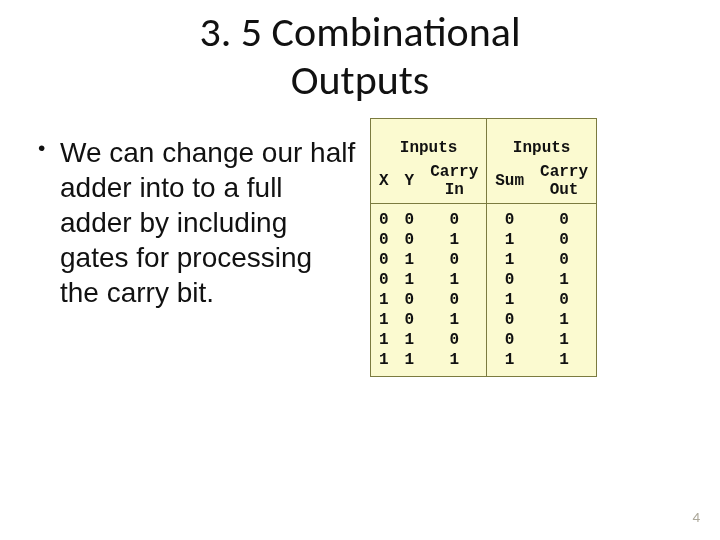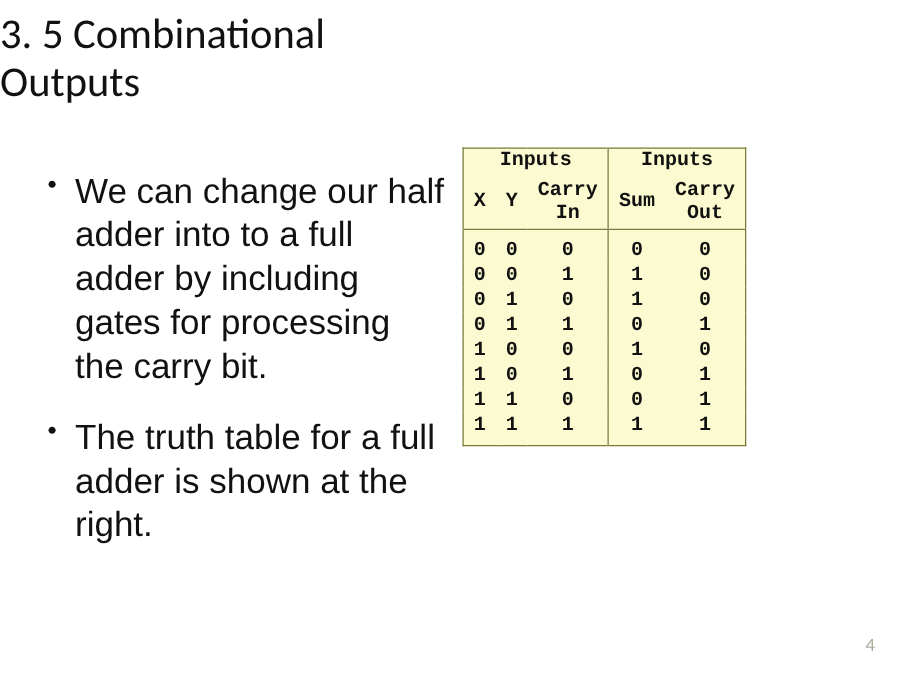--- a/index.html
+++ b/index.html
@@ -13,21 +13,22 @@
     position: relative;
   }
   .slide {
     width: 720px;
     height: 540px;
     position: relative;
     box-sizing: border-box;
   }
   .title {
     font-family: "Calibri", Arial, sans-serif;
-    font-size: 34px;
+    font-size: 42px;
+    text-align: center;
     padding-top: 8px;
     line-height: 1.15;
     font-weight: 400;
   }
   .body {
     position: absolute;
     left: 36px;
     top: 135px;
     width: 320px;
     font-size: 28px;
@@ -72,21 +73,21 @@
     padding: 0 8px;
     line-height: 1.25;
   }
   
   table.truth {
     border: 1px solid #7b7b40;
   }
   
   tr.group th {
     border-bottom: 0;
-    padding-top: 0;
+    padding-top: 20px;
   }
   tr.cols th {
     border-bottom: 1px solid #7b7b40;
     padding-bottom: 4px;
   }
   
   .vsep-left {
     border-left: 1px solid #7b7b40;
   }
   .page-num {
@@ -107,21 +108,20 @@
 <div class="slide">
 
   <div class="title">
     <span>3. 5 Combinational</span><br>
     <span>Outputs</span>
   </div>
 
   <div class="body">
     <ul>
       <li>We can change our half adder into to a full adder by including gates for processing the carry bit.</li>
-      <li>The truth table for a full adder is shown at the right.</li>
     </ul>
   </div>
 
   <div class="table-wrap">
     <table class="truth">
       <tbody>
           <tr class="group">
         <th colspan="3">Inputs</th>
         <th colspan="2" class="vsep-left">Inputs</th>
       </tr>

